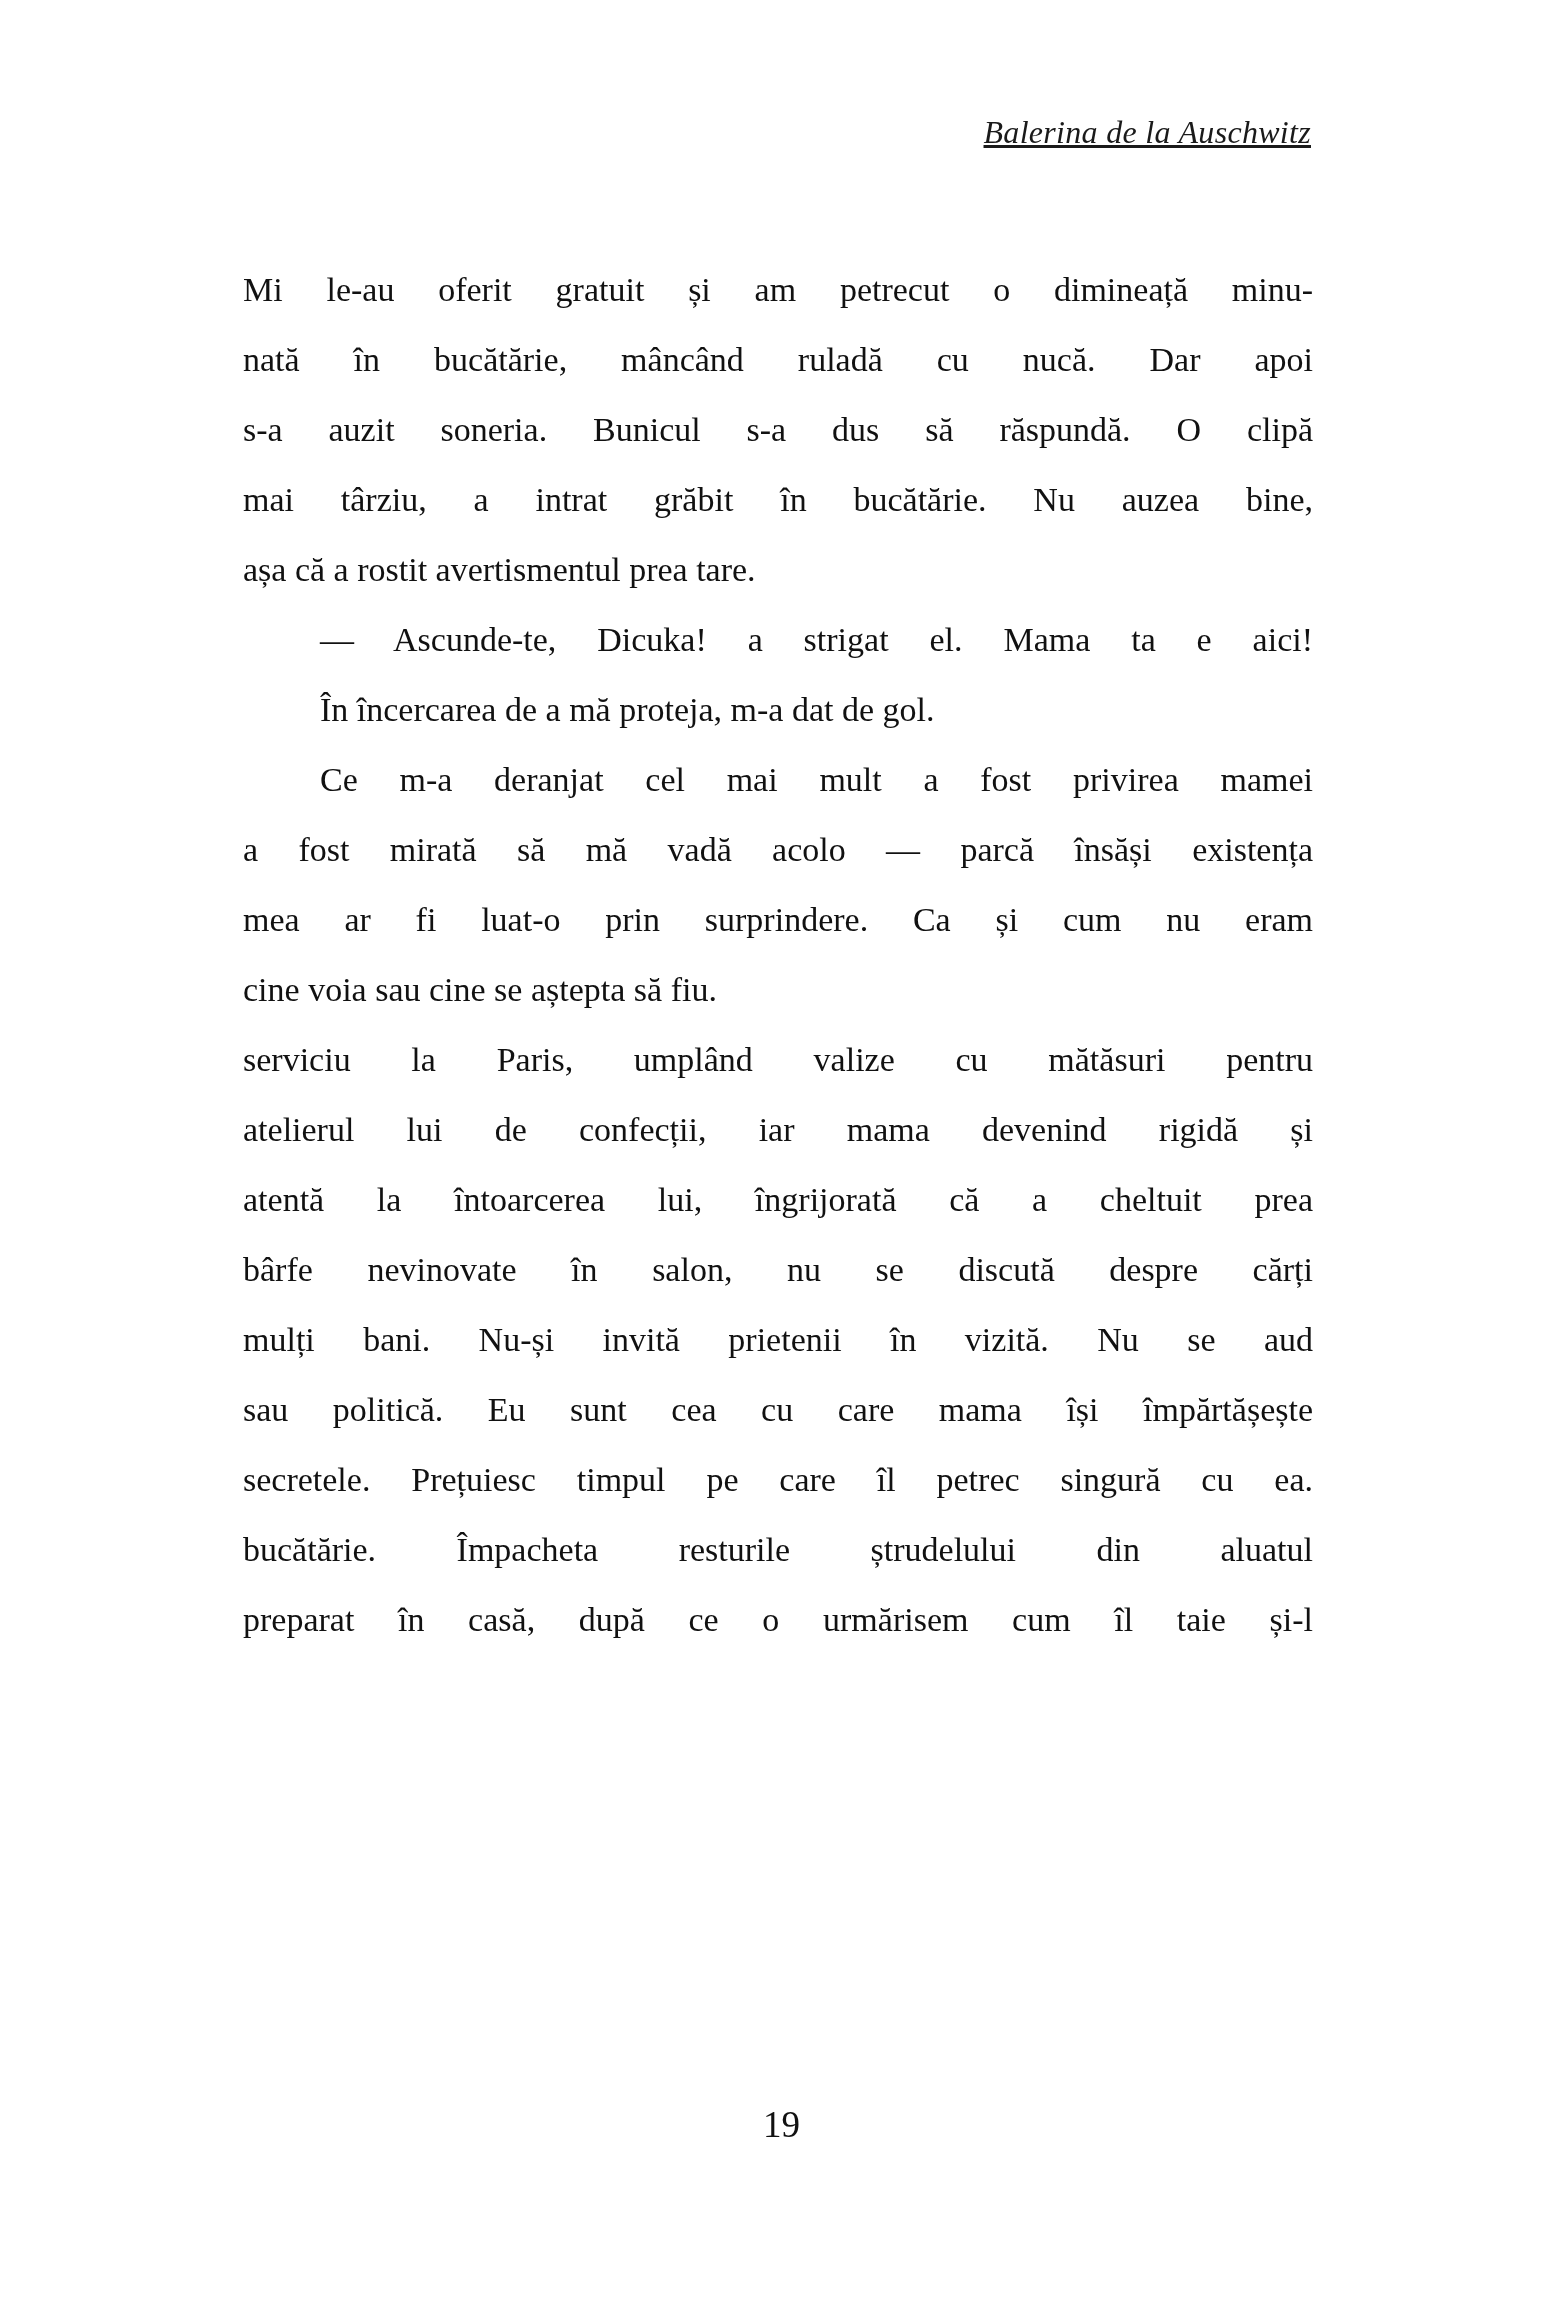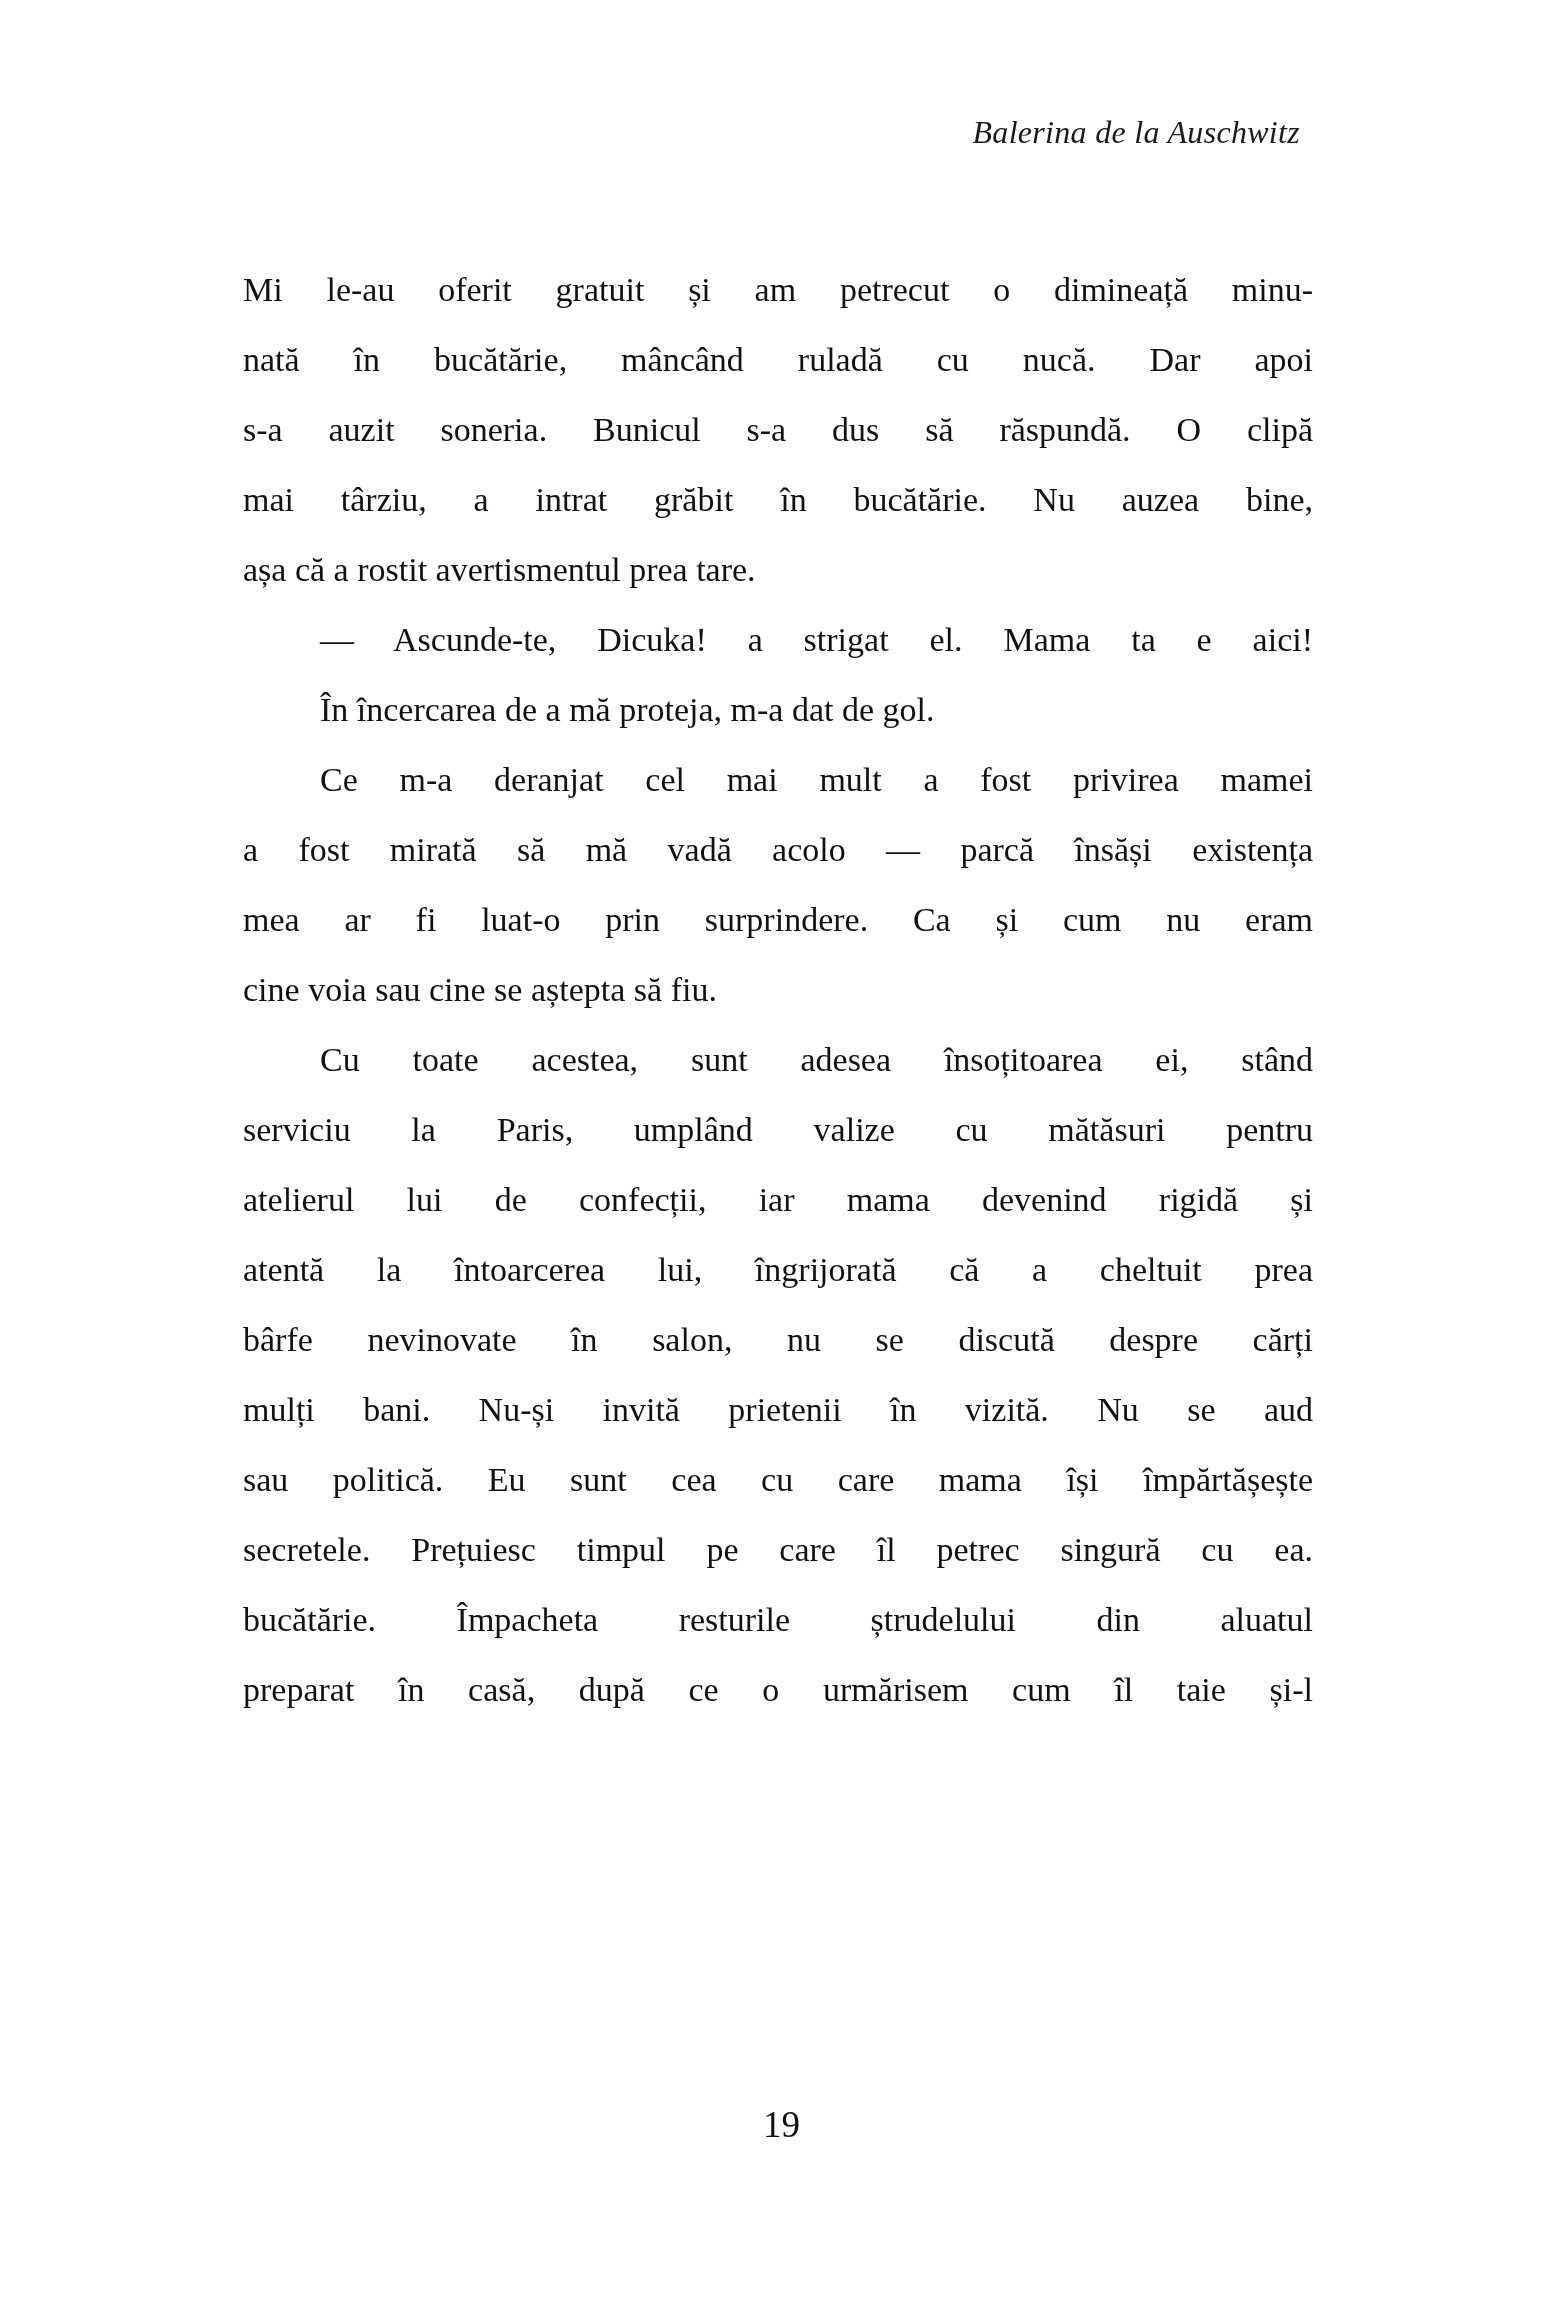--- a/index.html
+++ b/index.html
@@ -11,25 +11,26 @@
       width: 1563px;
       height: 2323px;
       position: relative;
       overflow: hidden;
       color: #111111;
       font-family: "Liberation Serif", "DejaVu Serif", serif;
     }
     .running-header {
       position: absolute;
       top: 114px;
-      right: 263px;
+      right: 252px;
       font-style: italic;
       font-size: 32px;
       letter-spacing: 0.3px;
       color: #1a1a1a;
+      text-decoration: underline;
     }
     .body-text {
       position: absolute;
       left: 243px;
       top: 255px;
       width: 1070px;
       font-size: 34px;
       line-height: 70px;
       text-align: justify;
       hyphens: manual;
@@ -81,21 +82,20 @@
   </div>
 
   <div>
     <span class="line indent">Ce m-a deranjat cel mai mult a fost privirea mamei</span>
     <span class="line">a fost mirată să mă vadă acolo — parcă însăși existența</span>
     <span class="line">mea ar fi luat-o prin surprindere. Ca și cum nu eram</span>
     <span class="line last">cine voia sau cine se aștepta să fiu.</span>
   </div>
 
   <div>
-    <span class="line indent">Cu toate acestea, sunt adesea însoțitoarea ei, stând</span>
     <span class="line">serviciu la Paris, umplând valize cu mătăsuri pentru</span>
     <span class="line">atelierul lui de confecții, iar mama devenind rigidă și</span>
     <span class="line">atentă la întoarcerea lui, îngrijorată că a cheltuit prea</span>
     <span class="line">bârfe nevinovate în salon, nu se discută despre cărți</span>
     <span class="line">mulți bani. Nu-și invită prietenii în vizită. Nu se aud</span>
     <span class="line">sau politică. Eu sunt cea cu care mama își împărtășește</span>
     <span class="line">secretele. Prețuiesc timpul pe care îl petrec singură cu ea.</span>
   </div>
 
   <div>

